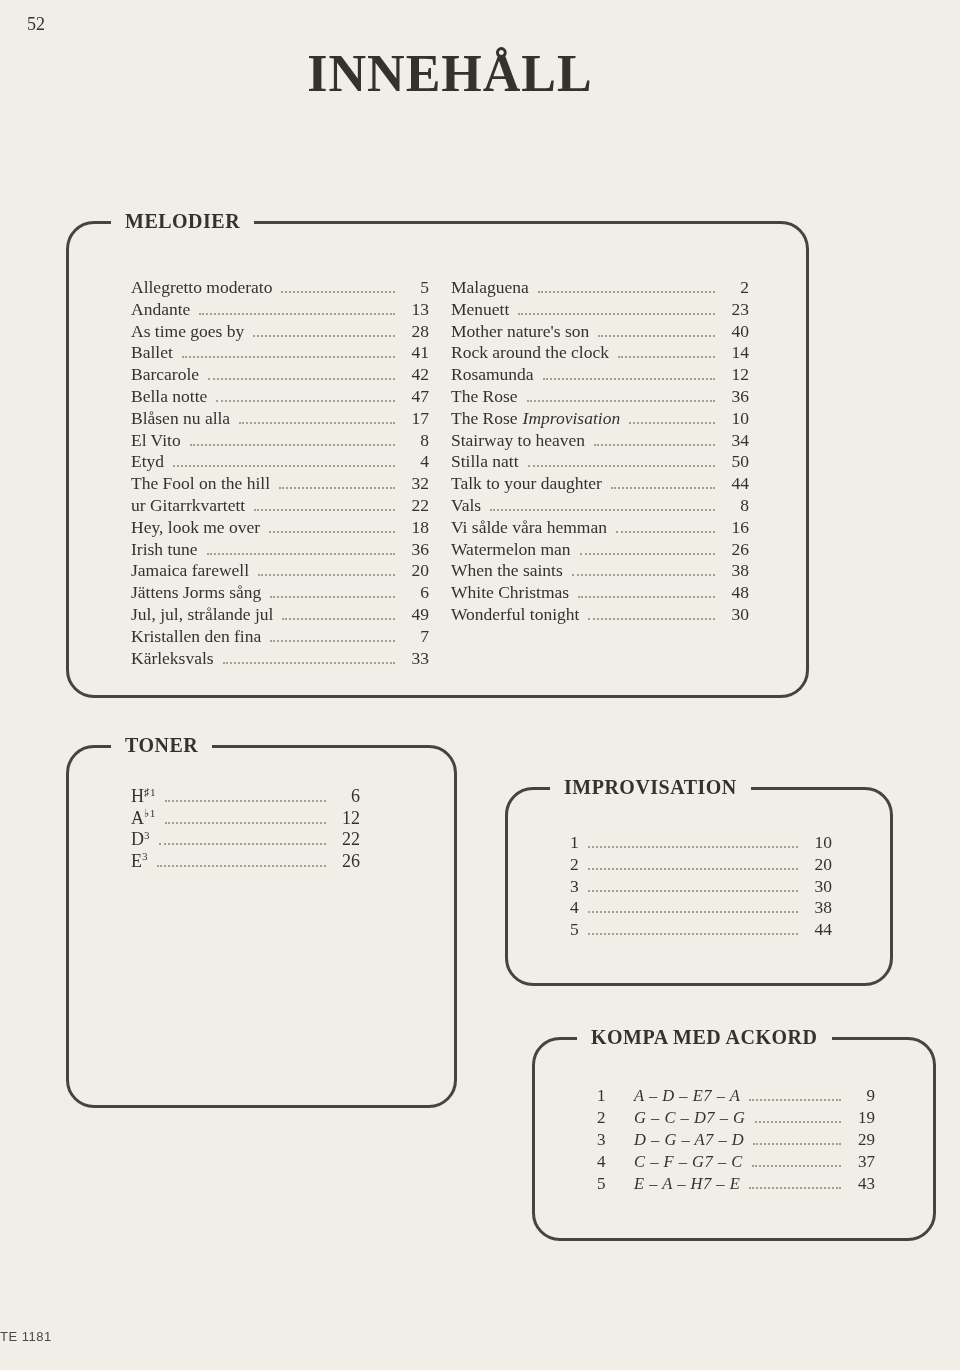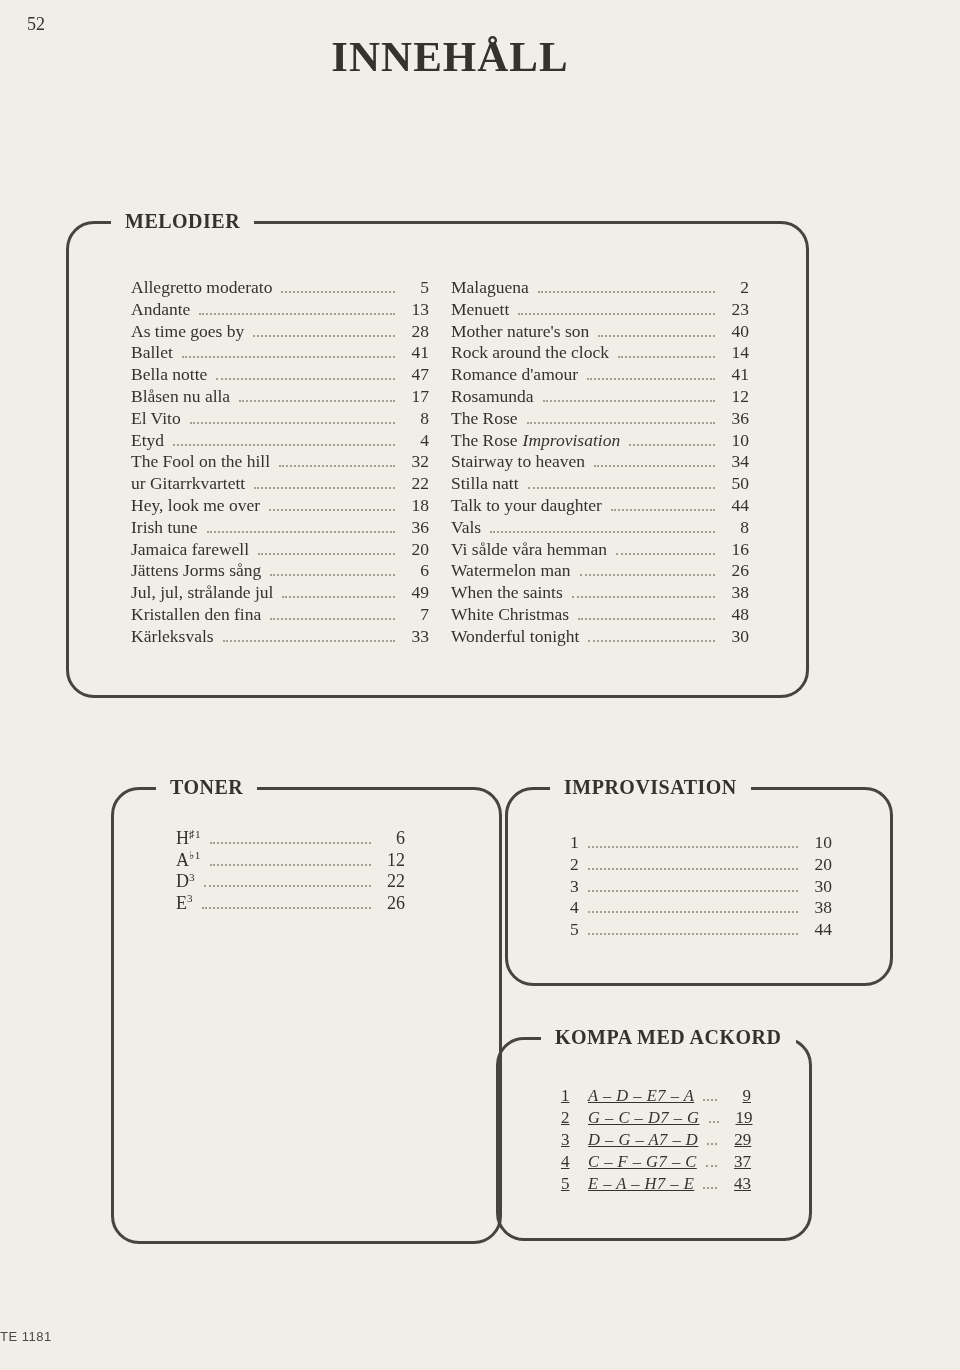--- a/index.html
+++ b/index.html
@@ -16,43 +16,43 @@
     color:var(--ink);
     position:relative;
     overflow:hidden;
   }
   .page-num{
     position:absolute;left:27px;top:14px;
     font-size:18px;
   }
   .title{
     position:absolute;left:0;right:60px;top:28px;
-    margin:4px;text-align:center;
-    font-size:43px;font-weight:bold;letter-spacing:1px;
+    margin:16px;text-align:center;
+    font-size:52px;font-weight:bold;letter-spacing:1px;
   }
   
   .box{
     position:absolute;
     border:3px solid var(--line);
     border-radius:28px;
     box-sizing:border-box;
     background:transparent;
   }
   .legend{
     position:absolute;top:-14px;left:42px;
     background:var(--paper);
     padding:0 14px;
     font-size:20px;font-weight:bold;letter-spacing:0.5px;
     line-height:22px;
     white-space:nowrap;
   }
   .box-melodier{left:66px;top:221px;width:743px;height:477px;}
-  .box-toner{left:66px;top:787px;width:391px;height:457px;margin-left:45px;}
+  .box-toner{left:66px;top:745px;width:391px;height:363px;}
   .box-improvisation{left:505px;top:787px;width:388px;height:199px;}
-  .box-kompa{left:496px;top:1037px;width:316px;height:204px;text-decoration:underline;}
+  .box-kompa{left:532px;top:1037px;width:404px;height:204px;}
 
   .mel-grid{
     display:grid;grid-template-columns:1fr 1fr;column-gap:22px;
     padding:53px 57px 0 62px;
   }
   .toner-list{padding:38px 94px 0 62px;font-family:Liberation Serif, serif;}
   .impro-list{padding:42px 58px 0 62px;}
   .kompa-list{padding:46px 58px 0 62px;}
 
   .row{
@@ -74,21 +74,21 @@
   }
   .pg{flex:0 0 auto;min-width:28px;text-align:right;}
   sup{
     font-size:62%;
     line-height:0;
     vertical-align:baseline;
     position:relative;top:-0.55em;
     letter-spacing:0.5px;
   }
   .idx{flex:0 0 auto;width:27px;}
-  .chords{flex:0 0 auto;font-style:italic;font-size:16.5px;letter-spacing:0.5px;}
+  .chords{flex:0 0 auto;font-style:italic;font-size:16.5px;letter-spacing:0.5px;margin-left:10px;}
   .footer{
     position:absolute;left:0;right:0;bottom:26px;
     font-family:"Liberation Sans", sans-serif;
     font-size:13px;color:#4c4a45;letter-spacing:0.5px;
   }
 </style>
 </head>
 <body>
 
 <div class="page-num">52</div>
@@ -112,20 +112,25 @@
           <span class="t">As time goes by</span>
           <span class="leader"></span>
           <span class="pg">28</span>
         </div>
         <div class="row">
           <span class="t">Ballet</span>
           <span class="leader"></span>
           <span class="pg">41</span>
         </div>
         <div class="row">
+          <span class="t">Barcarole</span>
+          <span class="leader"></span>
+          <span class="pg">42</span>
+        </div>
+        <div class="row">
           <span class="t">Bella notte</span>
           <span class="leader"></span>
           <span class="pg">47</span>
         </div>
         <div class="row">
           <span class="t">Blåsen nu alla</span>
           <span class="leader"></span>
           <span class="pg">17</span>
         </div>
         <div class="row">
@@ -197,25 +202,20 @@
         </div>
         <div class="row">
           <span class="t">Mother nature's son</span>
           <span class="leader"></span>
           <span class="pg">40</span>
         </div>
         <div class="row">
           <span class="t">Rock around the clock</span>
           <span class="leader"></span>
           <span class="pg">14</span>
-        </div>
-        <div class="row">
-          <span class="t">Romance d'amour</span>
-          <span class="leader"></span>
-          <span class="pg">41</span>
         </div>
         <div class="row">
           <span class="t">Rosamunda</span>
           <span class="leader"></span>
           <span class="pg">12</span>
         </div>
         <div class="row">
           <span class="t">The Rose</span>
           <span class="leader"></span>
           <span class="pg">36</span>

